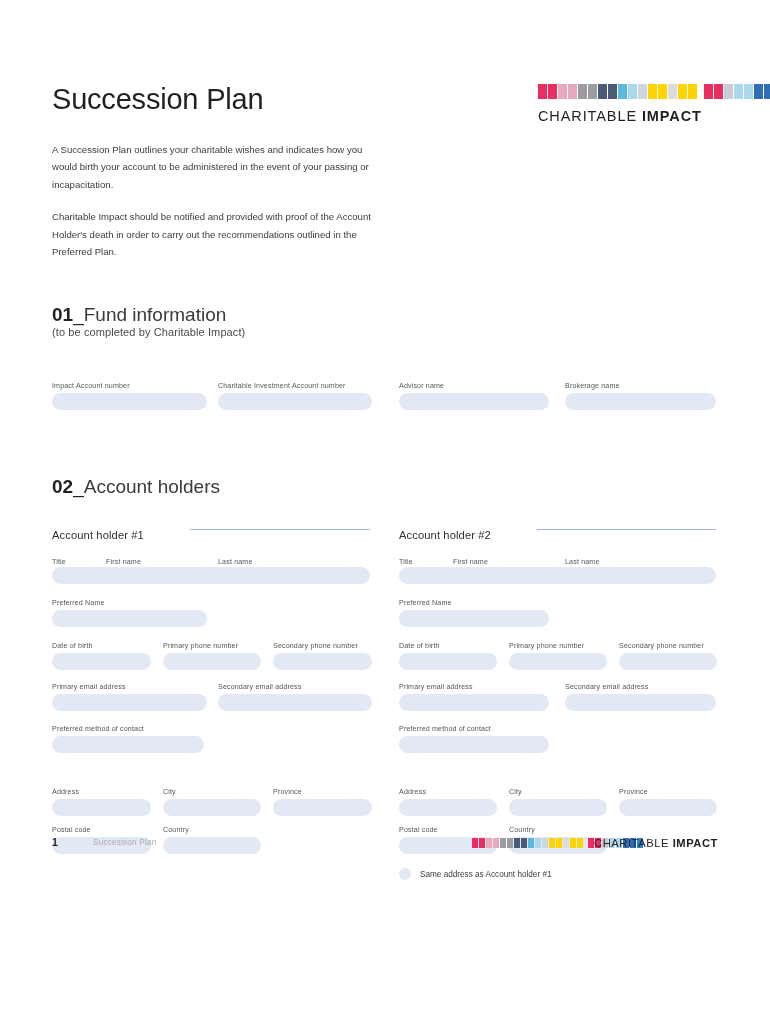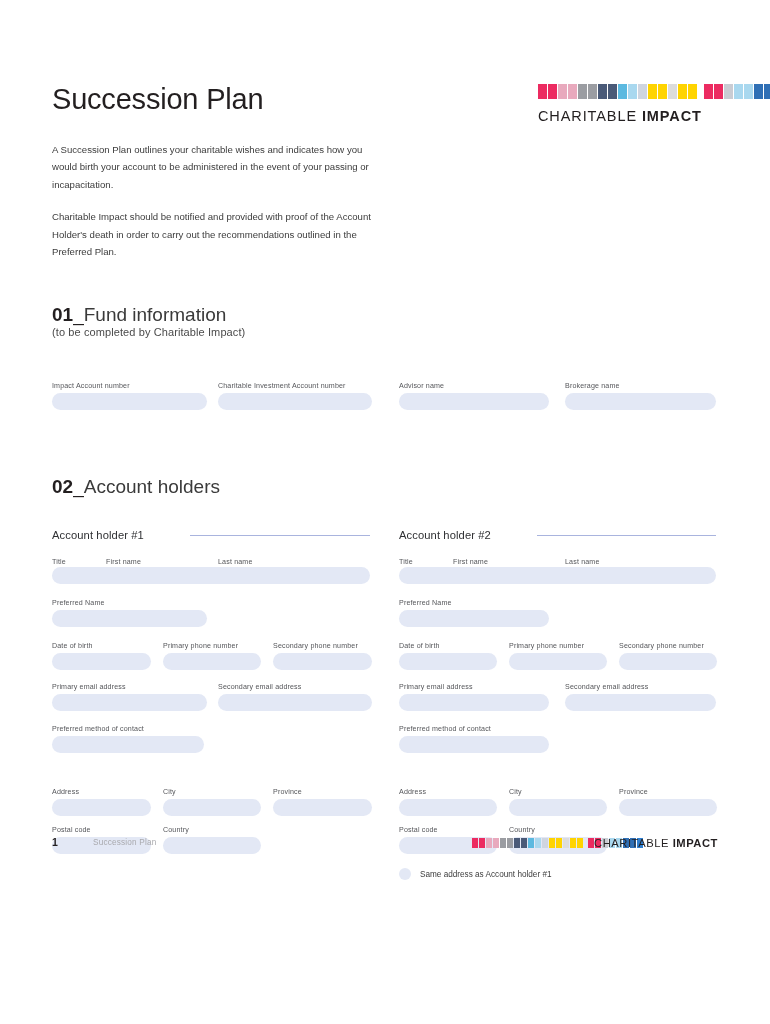--- a/index.html
+++ b/index.html
@@ -140,21 +140,21 @@
     position: absolute;
     background: #e3e8f5;
     border-radius: 9px;
     height: 17px;
   }
 
   
   .holder-head {
     position: absolute;
     display: flex;
-    align-items: center;
+    align-items: flex-start;
     gap: 32px;
   }
   .holder-head .name {
     font-size: 11.2px;
     color: #2f3033;
     white-space: nowrap;
     letter-spacing: 0.1px;
   }
   .holder-head .rule {
     flex: 1 1 auto;

